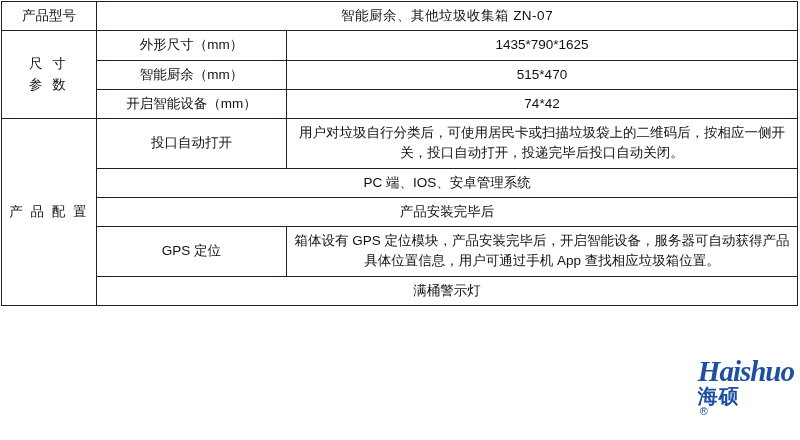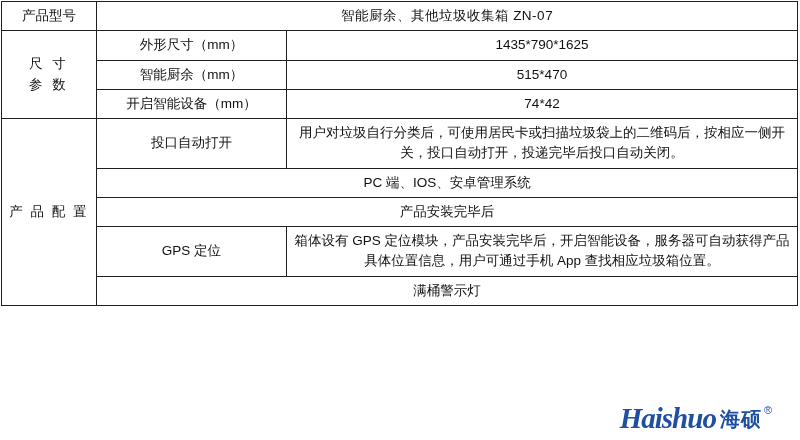--- a/index.html
+++ b/index.html
@@ -73,26 +73,27 @@
     font-size: 14px;
   }
   .model-head {
     font-size: 13.5px;
     letter-spacing: 0px;
   }
 
   
   .logo {
     position: absolute;
-    right: 28px;
+    right: 2px;
     bottom: 8px;
     display: flex;
-    align-items: center;
+    align-items: flex-start;
     line-height: 1;
     pointer-events: none;
+    flex-direction: column;
   }
   .logo .hs-mark {
     font-family: "Liberation Serif", serif;
     font-style: italic;
     font-weight: bold;
     font-size: 29px;
     color: #1f4fa3;
     letter-spacing: -1px;
     margin-right: 4px;
   }

